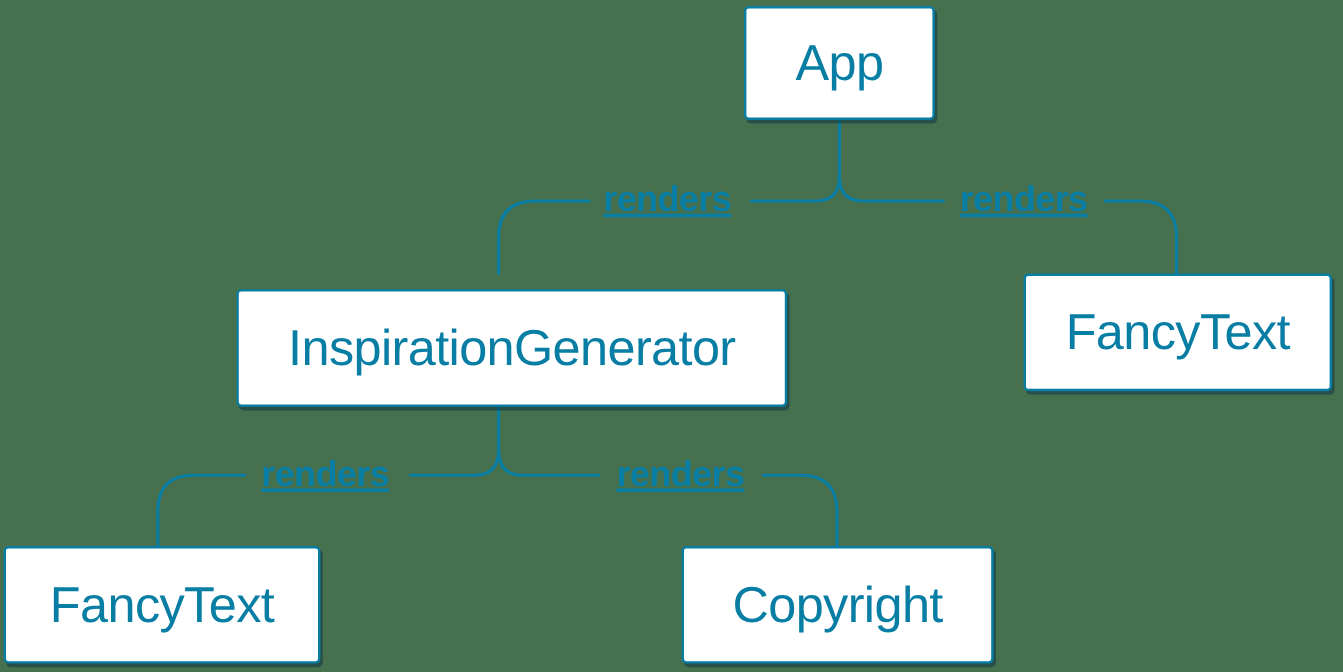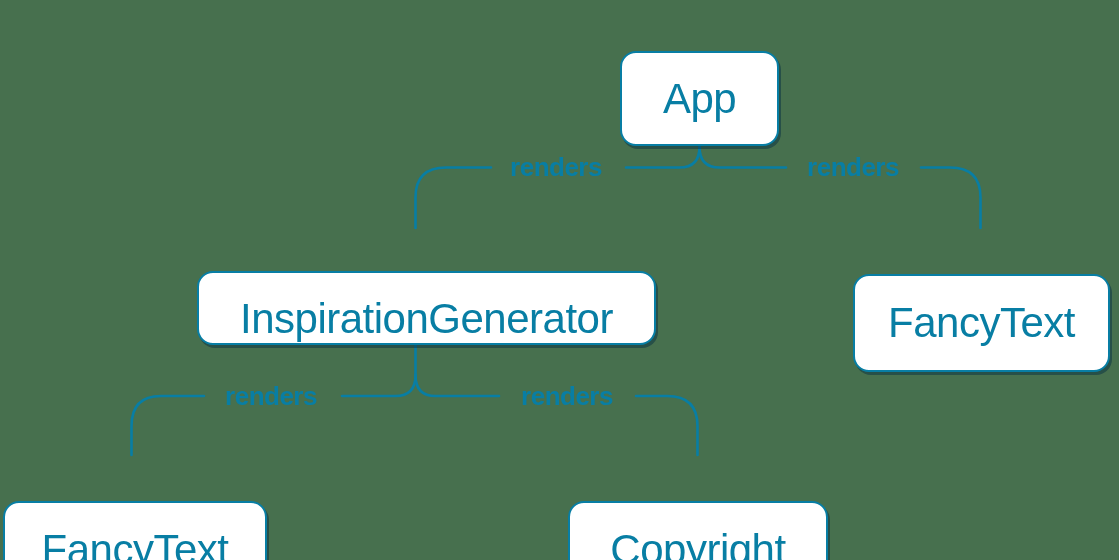--- a/index.html
+++ b/index.html
@@ -25,44 +25,45 @@
   svg.edges path{
     fill:none;
     stroke: var(--accent);
     stroke-width: 2.6;
     stroke-linecap: round;
   }
   .node{
     position:absolute;
     background: var(--node-bg);
     border: 2.6px solid var(--accent);
-    border-radius: 16px;
+    border-radius: 4px;
     box-shadow: 2px 3px 0 var(--shadow);
-    display:flex; align-items:center; justify-content:center;margin-top:46px;
+    display:flex; align-items:center; justify-content:center;
   }
   .node span{
     color: var(--accent);
     font-size: 42px;
     font-weight: 500;
     letter-spacing: -0.5px;
     white-space: nowrap;
   }
   .edge-label{
     position:absolute;
     transform: translate(-50%,-50%);
     color: var(--accent);
-    font-size: 26px;
+    font-size: 30px;
     font-weight: 700;
     letter-spacing: -0.5px;
     line-height: 1;
     white-space: nowrap;
+    text-decoration: underline;
   }
   
   .node-app{ left:620px; top:5px;  width:159px; height:95px; }
-  .node-ig { left:197px; top:225px; width:459px; height:74px;align-items:flex-end; }
+  .node-ig { left:197px; top:241px; width:459px; height:98px; }
   .node-ft-top{ left:853px; top:228px; width:257px; height:98px; }
   .node-ft-bottom{ left:3px; top:455px; width:264px; height:98px; }
   .node-copyright{ left:568px; top:455px; width:260px; height:98px; }
   
   .label-e0{ left:556px; top:167px; }
   .label-e1{ left:853px; top:167px; }
   .label-e2{ left:271px; top:396px; }
   .label-e3{ left:567px; top:396px; }
 </style>
 </head>

